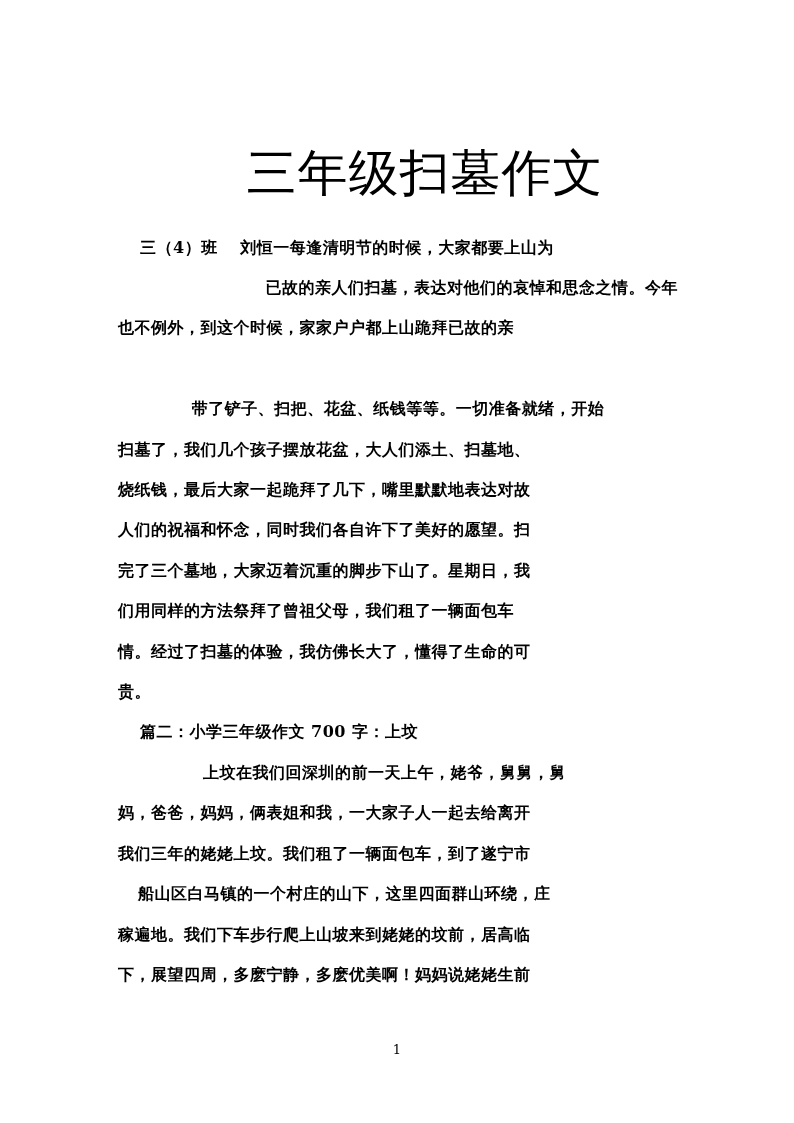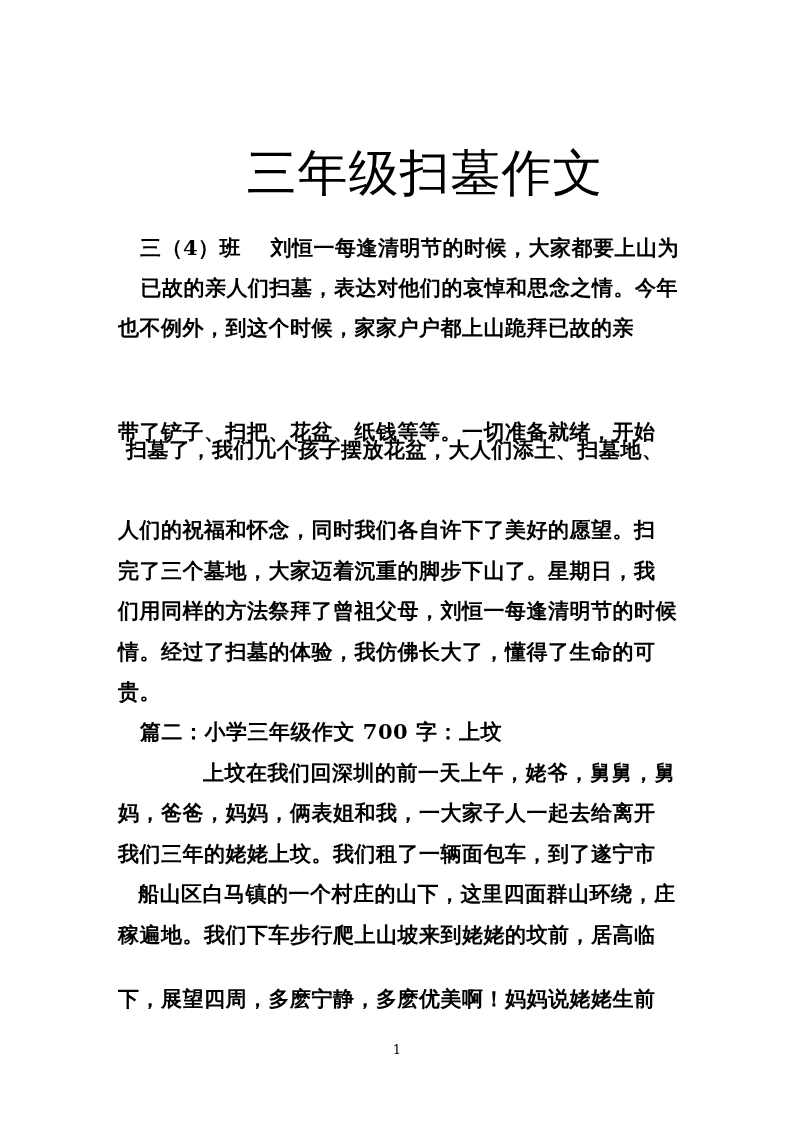--- a/index.html
+++ b/index.html
@@ -33,21 +33,21 @@
       line-height: 66px;
       letter-spacing: 1px;
       font-weight: normal;
       margin: 0;
       padding-left: 28px;
     }
     .line {
       position: absolute;
       left: 118px;
       width: 560px;
-      font-size: 21px;
+      font-size: 16px;
       line-height: 28px;
       white-space: nowrap;
       font-weight: bold;
       letter-spacing: 0.5px;
     }
     .page-number {
       position: absolute;
       left: 0;
       width: 794px;
       top: 1042px;
@@ -58,31 +58,32 @@
   </style>
 </head>
 <body>
 
 <div class="page">
   <h1 class="title">三年级扫墓作文</h1>
 
   <div class="line" style="top:234px; left:140px;">三（4）班　 刘恒一每逢清明节的时候，大家都要上山为</div>
   <div class="line" style="top:274px;text-align:right;">已故的亲人们扫墓，表达对他们的哀悼和思念之情。今年</div>
   <div class="line" style="top:314px;">也不例外，到这个时候，家家户户都上山跪拜已故的亲</div>
-  <div class="line" style="top:418px;">带了铲子、扫把、花盆、纸钱等等。一切准备就绪，开始</div>
-  <div class="line" style="top:436px;margin-left:8px;">扫墓了，我们几个孩子摆放花盆，大人们添土、扫墓地、</div>
+  <div class="line" style="top:395px;text-align:center;">带了铲子、扫把、花盆、纸钱等等。一切准备就绪，开始</div>
+  <div class="line" style="top:436px;">扫墓了，我们几个孩子摆放花盆，大人们添土、扫墓地、</div>
+  <div class="line" style="top:476px;">烧纸钱，最后大家一起跪拜了几下，嘴里默默地表达对故</div>
   <div class="line" style="top:516px;">人们的祝福和怀念，同时我们各自许下了美好的愿望。扫</div>
   <div class="line" style="top:557px;">完了三个墓地，大家迈着沉重的脚步下山了。星期日，我</div>
-  <div class="line" style="top:597px;">们用同样的方法祭拜了曾祖父母，刘恒一每逢清明节的时候</div>
+  <div class="line" style="top:597px;">们用同样的方法祭拜了曾祖父母，我们租了一辆面包车</div>
   <div class="line" style="top:638px;">情。经过了扫墓的体验，我仿佛长大了，懂得了生命的可</div>
   <div class="line" style="top:678px;">贵。</div>
 
   <div class="line" style="top:718px; left:140px;">篇二：小学三年级作文 700 字：上坟</div>
 
   <div class="line" style="top:759px; left:203px;">上坟在我们回深圳的前一天上午，姥爷，舅舅，舅</div>
   <div class="line" style="top:799px;">妈，爸爸，妈妈，俩表姐和我，一大家子人一起去给离开</div>
   <div class="line" style="top:840px;">我们三年的姥姥上坟。我们租了一辆面包车，到了遂宁市</div>
   <div class="line" style="top:880px;margin-left:20px;">船山区白马镇的一个村庄的山下，这里四面群山环绕，庄</div>
   <div class="line" style="top:921px;">稼遍地。我们下车步行爬上山坡来到姥姥的坟前，居高临</div>
-  <div class="line" style="top:961px;margin-top:24px;">下，展望四周，多麽宁静，多麽优美啊！妈妈说姥姥生前</div>
+  <div class="line" style="top:961px;">下，展望四周，多麽宁静，多麽优美啊！妈妈说姥姥生前</div>
 
   <div class="page-number">1</div>
 </div>
 
 </body></html>

